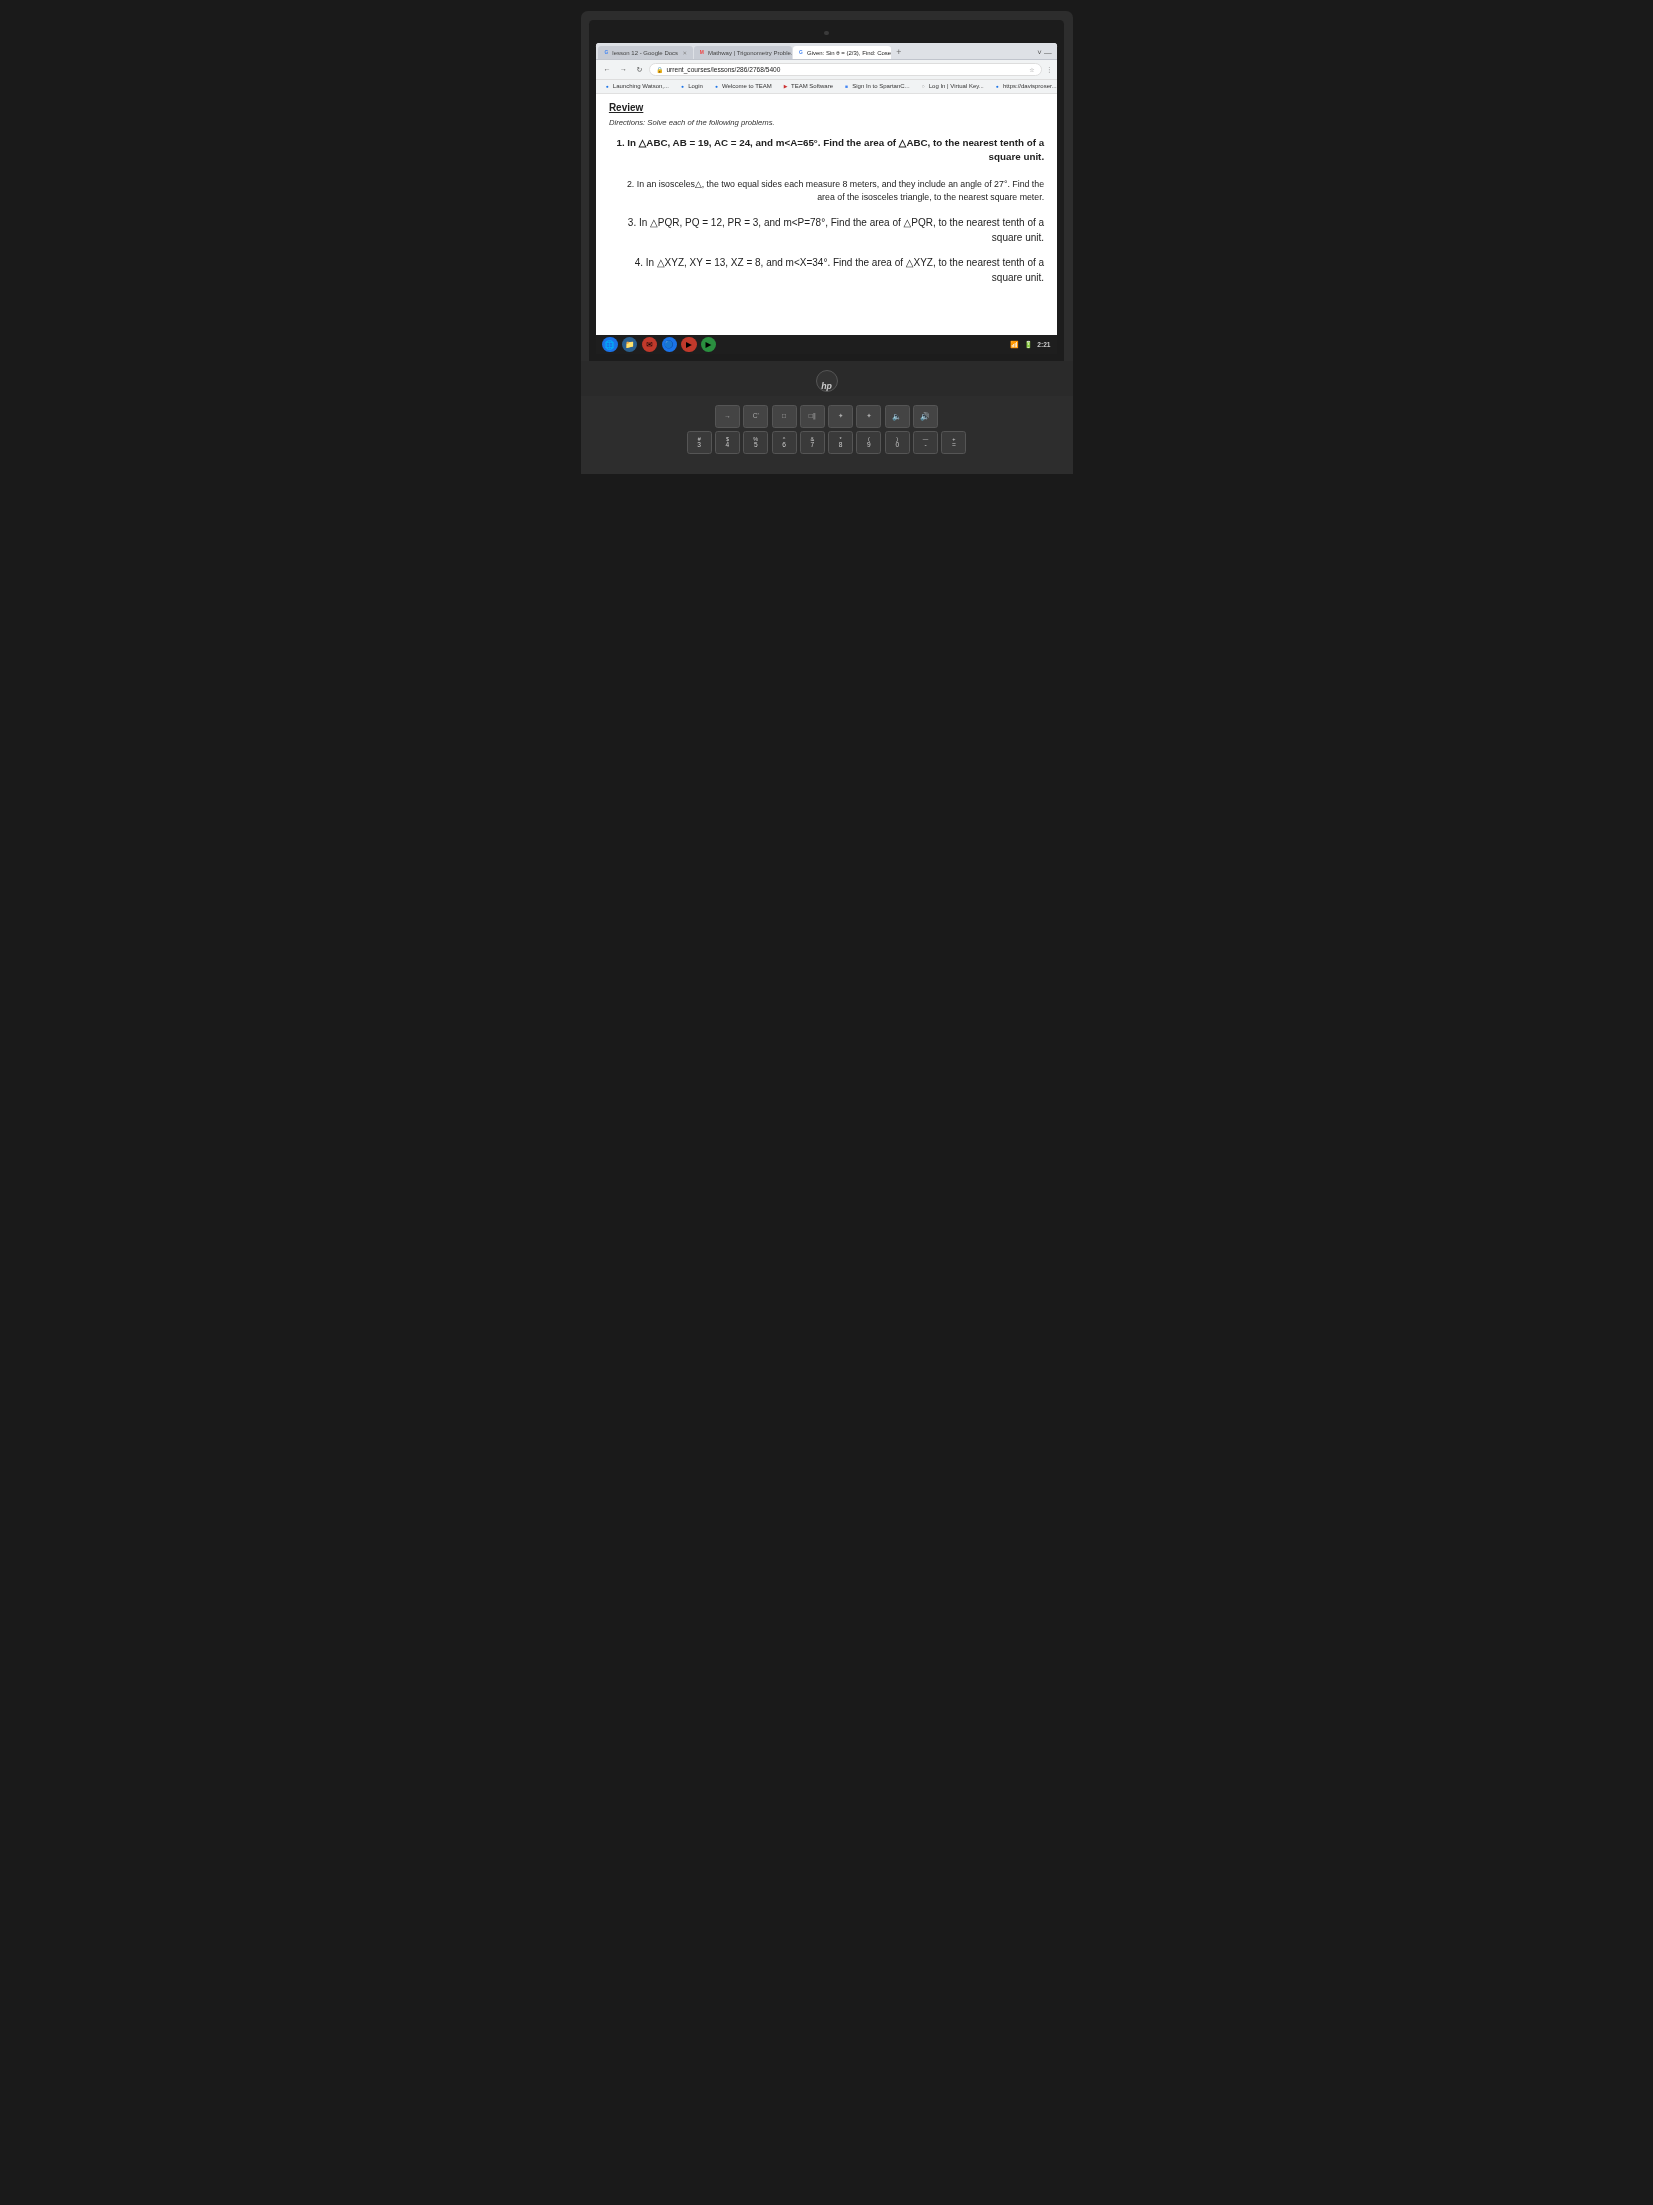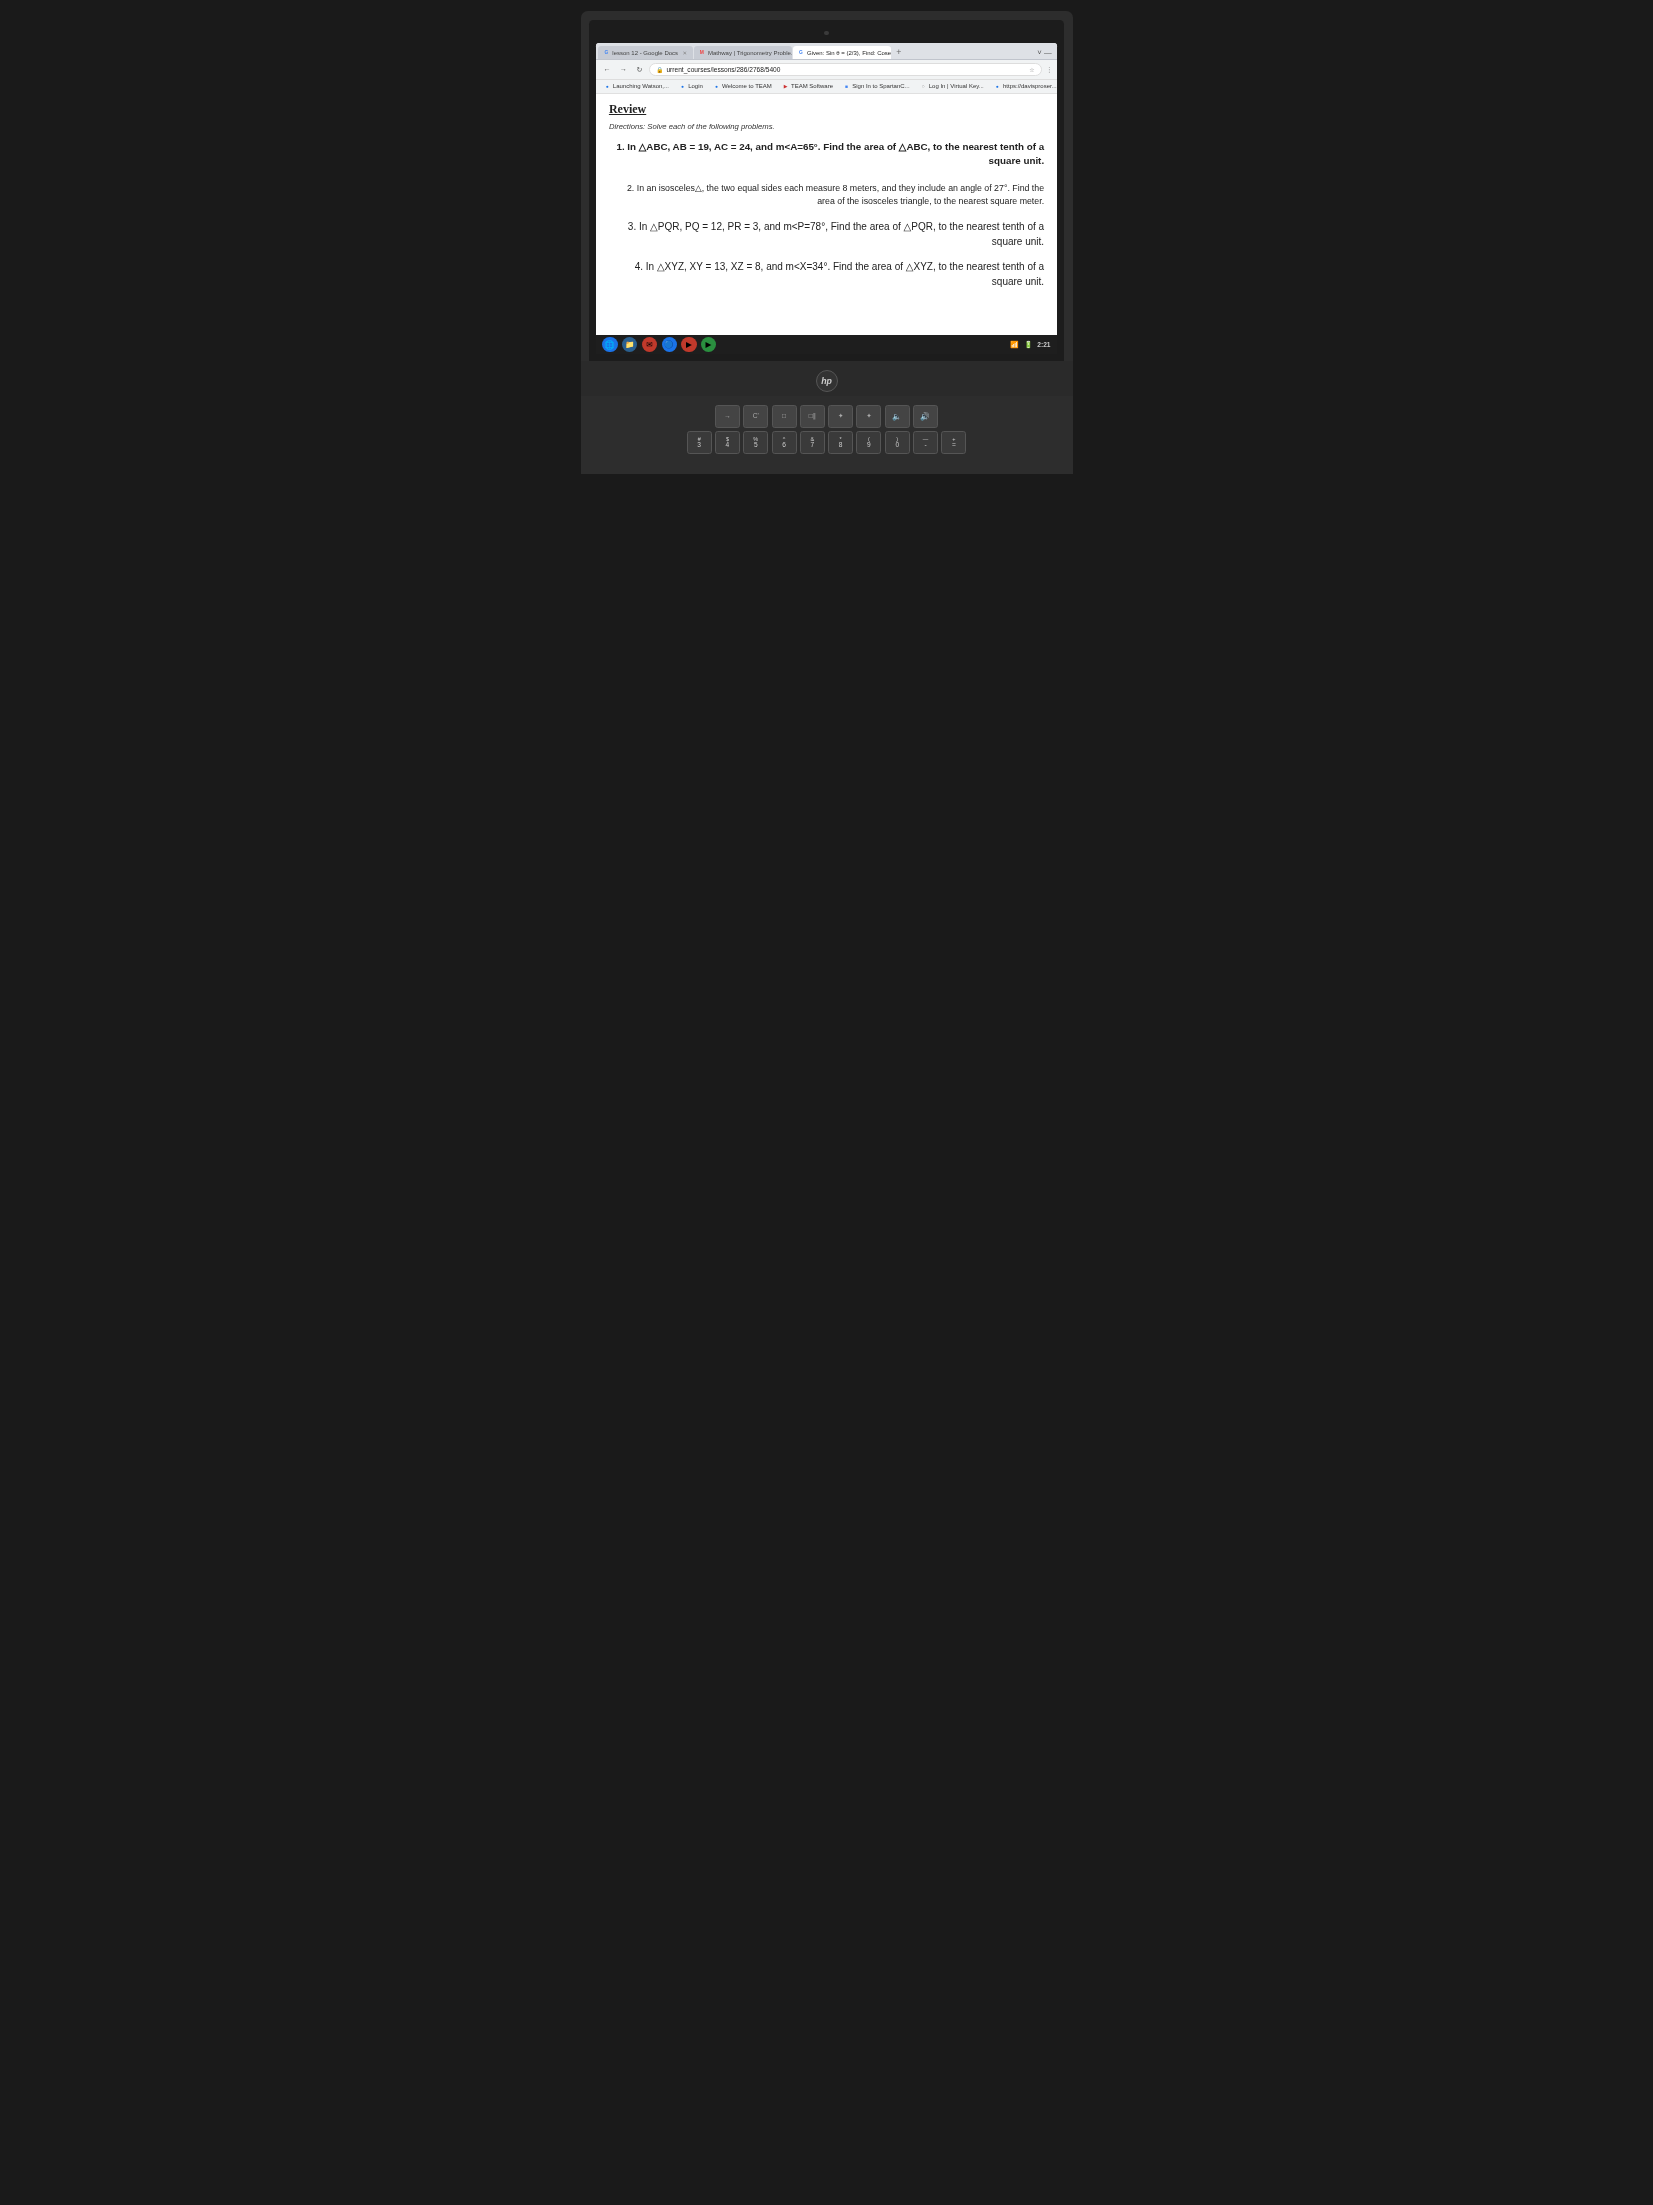--- a/index.html
+++ b/index.html
@@ -200,27 +200,26 @@
     }
 
     
     .page-content {
       background: #fff;
       padding: 8.8px 13px;
       min-height: 241px;
     }
 
     .page-header {
-      font-size: 12px;
+      font-size: 10px;
       font-weight: bold;
       color: #222;
       margin-bottom: 4.4px;
       text-decoration: underline;
       text-underline-offset: 1.1px;
-      font-family: Liberation Serif, serif;
     }
 
     .directions {
       font-size: 7.7px;
       color: #333;
       margin-bottom: 8.8px;
       font-style: italic;
     }
 
     .directions strong {
@@ -293,21 +292,21 @@
       align-items: center;
       padding: 8.8px 0 4.4px;
     }
 
     .hp-logo {
       width: 22px;
       height: 22px;
       border-radius: 50%;
       border: 1.1px solid #555;
       display: flex;
-      align-items: center;
+      align-items: flex-end;
       justify-content: center;
       font-size: 8.8px;
       font-style: italic;
       font-weight: bold;
       color: #ccc;
       background: #333;
     }
 
     
     .keyboard-area {

